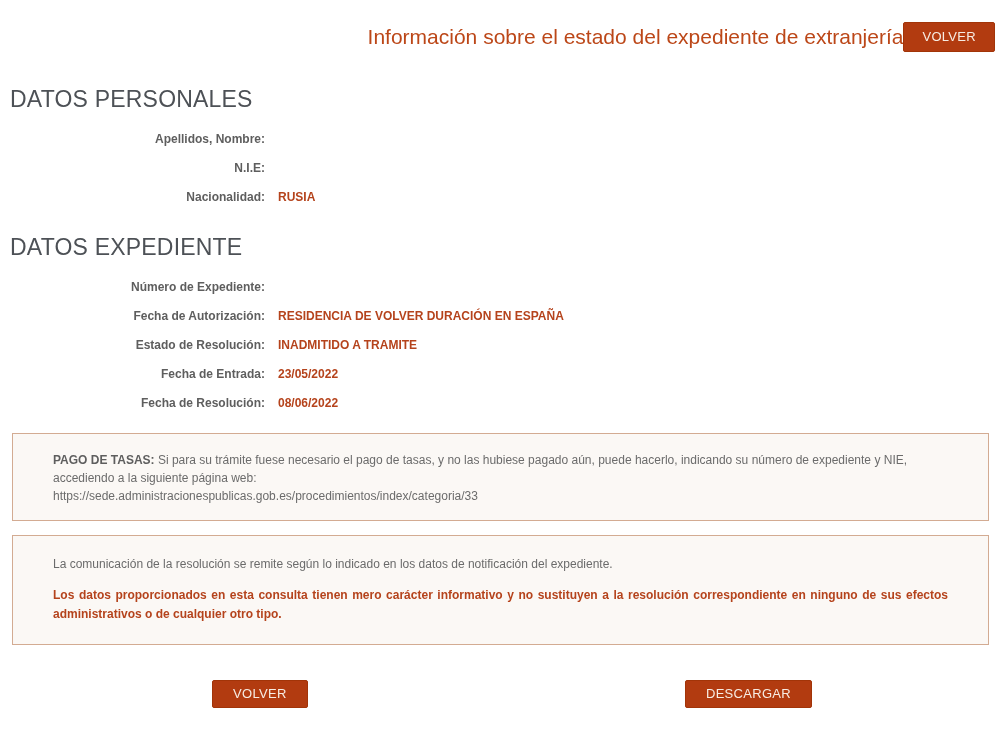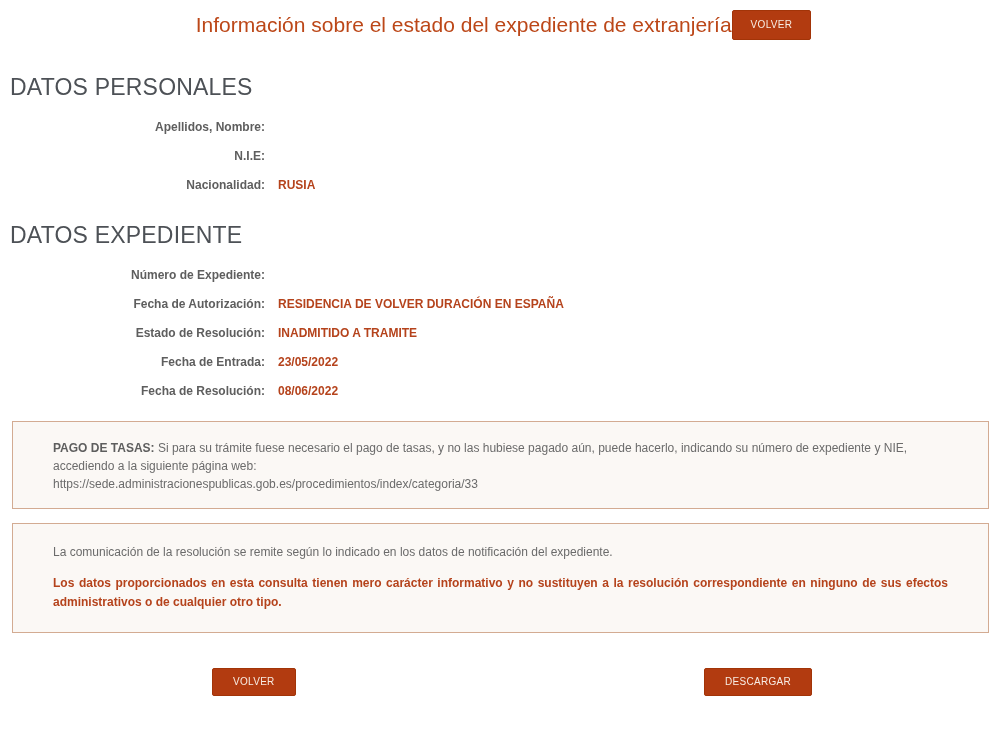--- a/index.html
+++ b/index.html
@@ -11,38 +11,38 @@
     width: 1000px;
     height: 756px;
     margin: 0 auto;
     background: #ffffff;
     overflow: hidden;
   }
 
   
   .header {
     display: flex;
-    justify-content: center;
+    justify-content: flex-end;
     align-items: flex-start;
-    padding: 10px 5px 0 12px;
+    padding: 22px 5px 0 12px;
   }
   .page-title {
     font-size: 21px;
     font-weight: 400;
     color: #bc4718;
     line-height: 30px;
   }
   .btn {
     display: inline-block;
     background: #b23b10;
     color: #f7ece3;
     border: 1px solid #a23408;
     border-radius: 2px;
     font-family: "Liberation Sans", sans-serif;
-    font-size: 10px;
+    font-size: 13px;
     letter-spacing: 0.3px;
     padding: 0 18px;
     height: 30px;
     line-height: 28px;
     text-align: center;
     cursor: pointer;
   }
   .btn-small {
     height: 28px;
     line-height: 26px;

